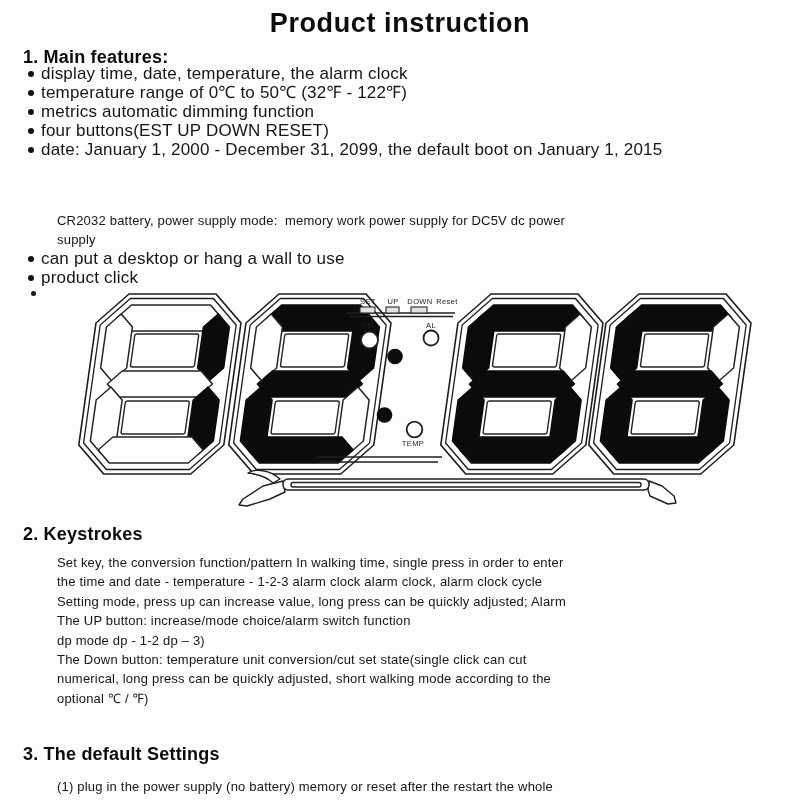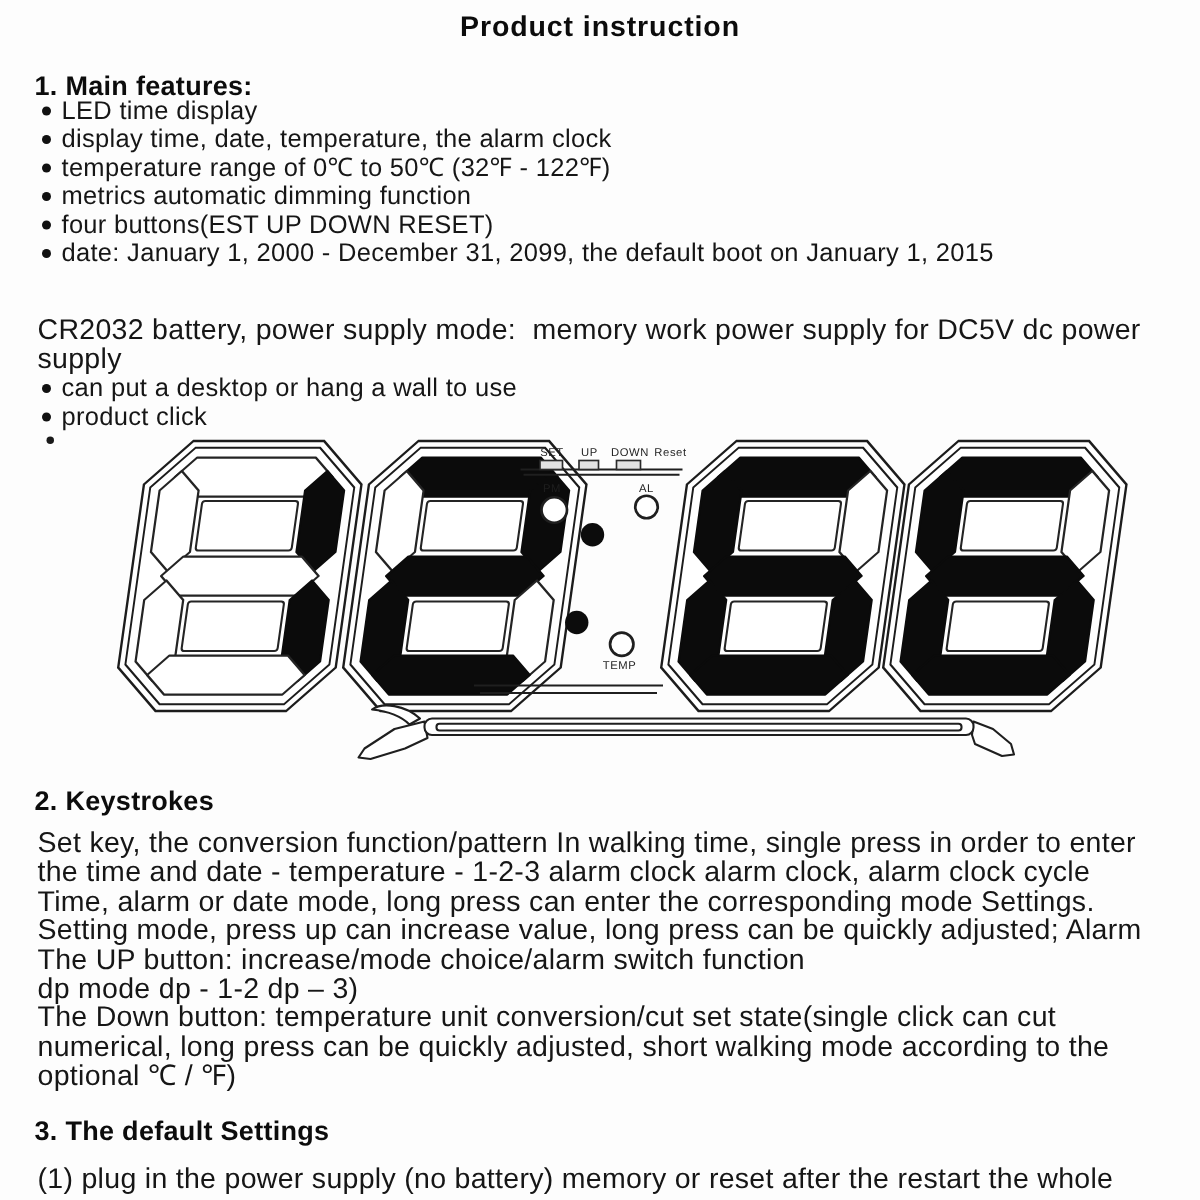--- a/index.html
+++ b/index.html
@@ -10,40 +10,40 @@
     color:#161616;
     -webkit-font-smoothing:antialiased;
   }
   .page{
     position:relative;width:800px;height:800px;
     background:#fdfdfd;overflow:hidden;
   }
   .title{
     position:absolute;top:8px;left:0;width:800px;
     margin:0;text-align:center;
-    font-size:19px;font-weight:bold;letter-spacing:.6px;color:#0c0c0c;
+    font-size:27px;font-weight:bold;letter-spacing:.6px;color:#0c0c0c;
   }
   .h2{
     position:absolute;left:23px;
     font-size:18px;font-weight:bold;color:#0c0c0c;letter-spacing:.2px;
     white-space:pre;
   }
   .bullets{
     position:absolute;left:28px;margin:0;padding:0;list-style:none;
   }
   .bullets li{
     font-size:17px;line-height:19px;letter-spacing:.2px;white-space:pre;
   }
   .bullets li::before{
     content:"";display:inline-block;width:6px;height:6px;border-radius:50%;
     background:#111;margin-right:7px;vertical-align:2px;
   }
   .para{position:absolute;left:25px;}
   .para .line{
-    font-size:19px;line-height:19.4px;letter-spacing:.2px;white-space:pre;
+    font-size:13px;line-height:19.4px;letter-spacing:.2px;white-space:pre;margin-left:32px;
   }
   .stray-dot{
     position:absolute;left:31px;top:291px;width:5px;height:5px;border-radius:50%;
     background:#1a1a1a;
   }
   .figure{position:absolute;left:0;top:280px;width:800px;height:230px;}
   
   .frame{fill:#ffffff;stroke:#1c1c1c;stroke-width:1.6;}
   .frame2{fill:none;stroke:#1c1c1c;stroke-width:1.3;}
   .seg{fill:#ffffff;stroke:#242424;stroke-width:1.5;stroke-linejoin:round;}
@@ -59,21 +59,20 @@
 </head>
 <body>
 
 <div class="page">
 
   <h1 class="title">Product instruction</h1>
 
   <div class="h2" style="top:47px">1. Main features:</div>
 
   <ul class="bullets" style="top:64px">
-    <li>LED time display</li>
     <li>display time, date, temperature, the alarm clock</li>
     <li>temperature range of 0℃ to 50℃ (32℉ - 122℉)</li>
     <li>metrics automatic dimming function</li>
     <li>four buttons(EST UP DOWN RESET)</li>
     <li>date: January 1, 2000 - December 31, 2099, the default boot on January 1, 2015</li>
   </ul>
 
   <div class="para" style="top:211px">
     <div class="line">CR2032 battery, power supply mode:  memory work power supply for DC5V dc power</div>
     <div class="line">supply</div>
@@ -183,21 +182,20 @@
       <rect class="stand" x="283" y="199" width="366" height="11" rx="5"></rect>
       <rect class="stand" x="291" y="202.5" width="350" height="4.5" rx="2"></rect>
     </g>
   </svg>
 
   <div class="h2" style="top:524px">2. Keystrokes</div>
 
   <div class="para" style="top:553px">
     <div class="line">Set key, the conversion function/pattern In walking time, single press in order to enter</div>
     <div class="line">the time and date - temperature - 1-2-3 alarm clock alarm clock, alarm clock cycle</div>
-    <div class="line">Time, alarm or date mode, long press can enter the corresponding mode Settings.</div>
     <div class="line">Setting mode, press up can increase value, long press can be quickly adjusted; Alarm</div>
     <div class="line">The UP button: increase/mode choice/alarm switch function</div>
     <div class="line">dp mode dp - 1-2 dp – 3)</div>
     <div class="line">The Down button: temperature unit conversion/cut set state(single click can cut</div>
     <div class="line">numerical, long press can be quickly adjusted, short walking mode according to the</div>
     <div class="line">optional ℃ / ℉)</div>
   </div>
 
   <div class="h2" style="top:744px">3. The default Settings</div>
 

